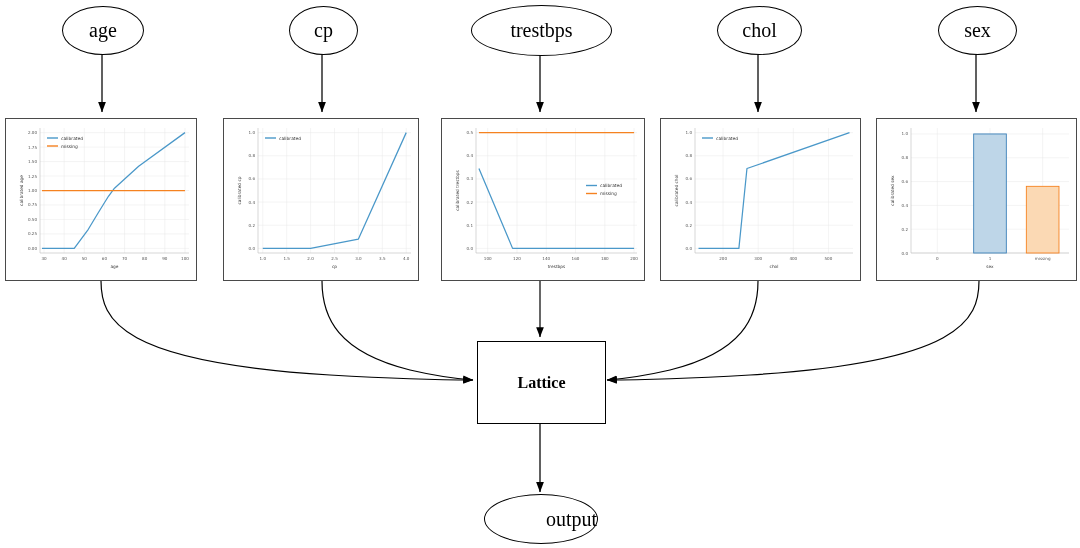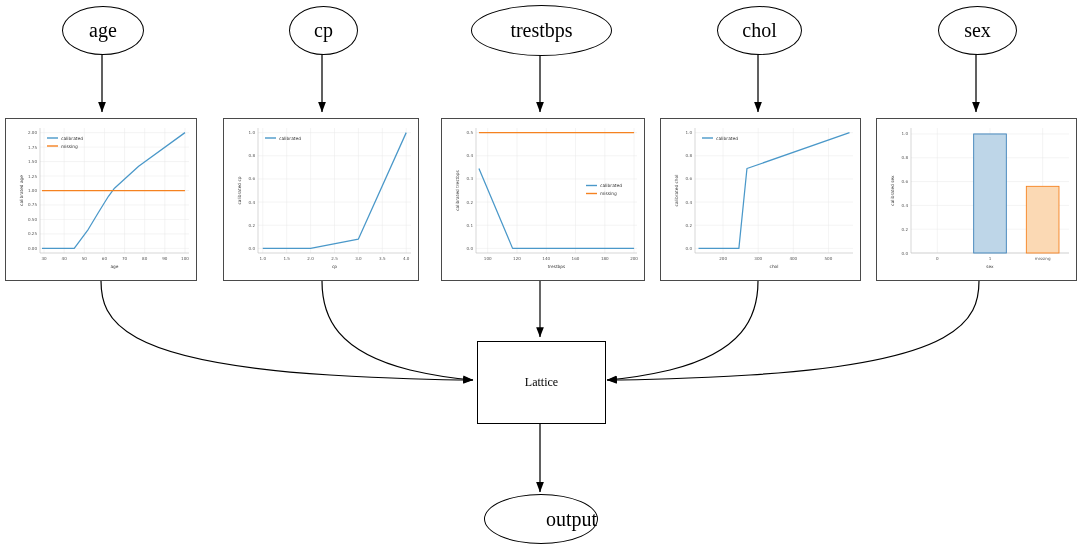--- a/index.html
+++ b/index.html
@@ -22,22 +22,23 @@
   .ellipse-node{
     border:1.2px solid #000;
     border-radius:50%;
     background:#fff;
     font-size:20px;
     font-family:"Liberation Serif",serif;
   }
   .box-node{
     border:1.3px solid #000;
     background:#fff;
-    font-size:12px;
+    font-size:16px;
     font-family:"Liberation Serif",serif;
+    font-weight:bold;
   }
 
   
   .panel{
     position:absolute;
     border:1.2px solid #4a4a4a;
     background:#fff;
     box-sizing:border-box;
   }
   .plot{

